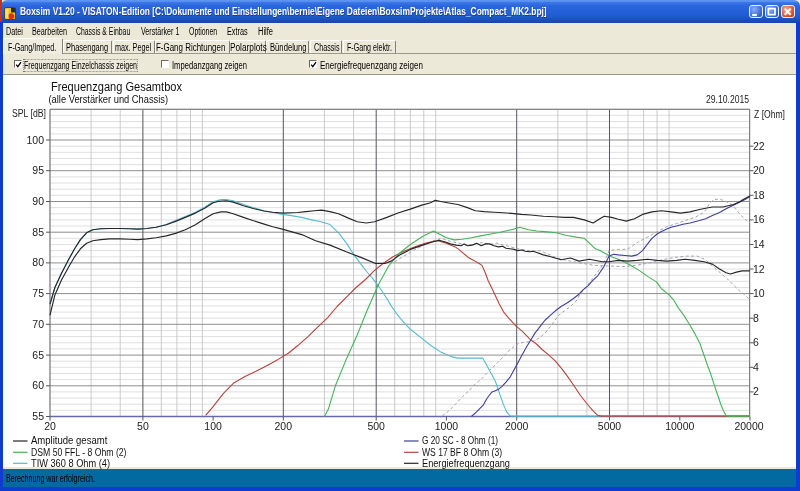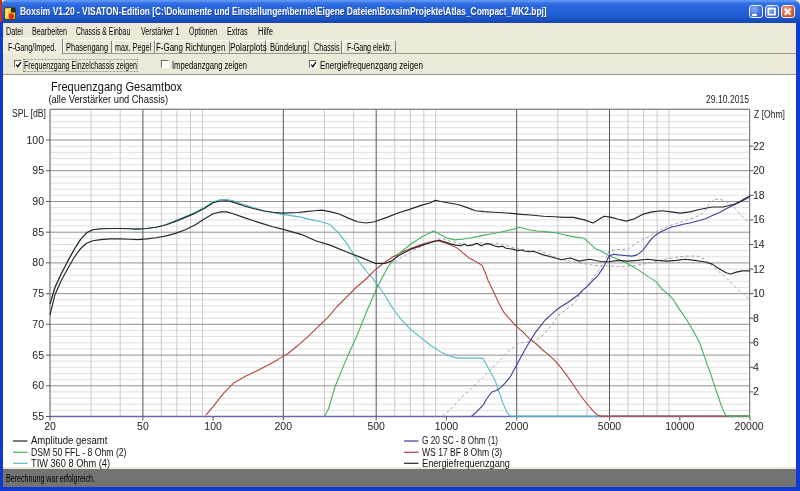--- a/index.html
+++ b/index.html
@@ -24,21 +24,21 @@
 .tab { position:absolute; top:40px; height:13px; background:#ece9d8; border-left:1px solid #fff;
   border-top:1px solid #fff; border-right:1px solid #808080; border-radius:2px 2px 0 0; z-index:2; }
 .tab.active { top:37.5px; height:16px; background:#f0ede0; z-index:3; }
 .checkrow { position:absolute; left:3px; top:54px; width:793px; height:21px; background:#ece9d8;
   border-bottom:1px solid #9a9a8a; }
 .cb { position:absolute; top:59.5px; width:8px; height:8px; background:#fff;
   border-top:1px solid #6a6a5e; border-left:1px solid #6a6a5e;
   border-bottom:1px solid #fff; border-right:1px solid #fff; }
 .focusrect { outline:1px dotted #777; outline-offset:0px; }
 .chartpanel { position:absolute; left:3px; top:75px; width:793px; height:392px; background:#fff; }
-.statusbar { position:absolute; left:3px; top:469px; width:793px; height:18px; background:#737373; }
+.statusbar { position:absolute; left:3px; top:469px; width:793px; height:18px; background:#0369a1; }
 .statusbar .ct { left:3px; top:3.5px; }
 </style></head>
 <body>
 <div class="titlebar"></div>
 <div class="redsliver"></div>
 <svg width="13" height="13" style="position:absolute;left:4px;top:7px">
   <rect x="0.5" y="0.5" width="11" height="12" rx="1.5" fill="#f2c71d" stroke="#444"></rect>
   <rect x="7" y="1" width="4.5" height="4.5" fill="#2a2a2a"></rect>
   <circle cx="7.2" cy="9.2" r="3" fill="#e03010"></circle>
   <rect x="1.5" y="2" width="3" height="9" fill="#f8e070"></rect>

